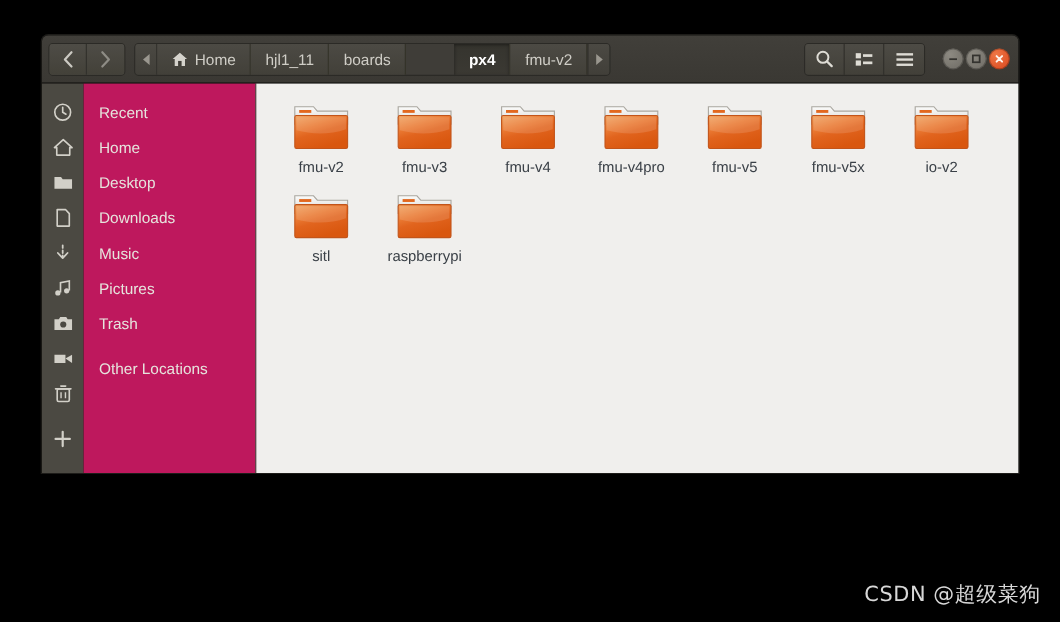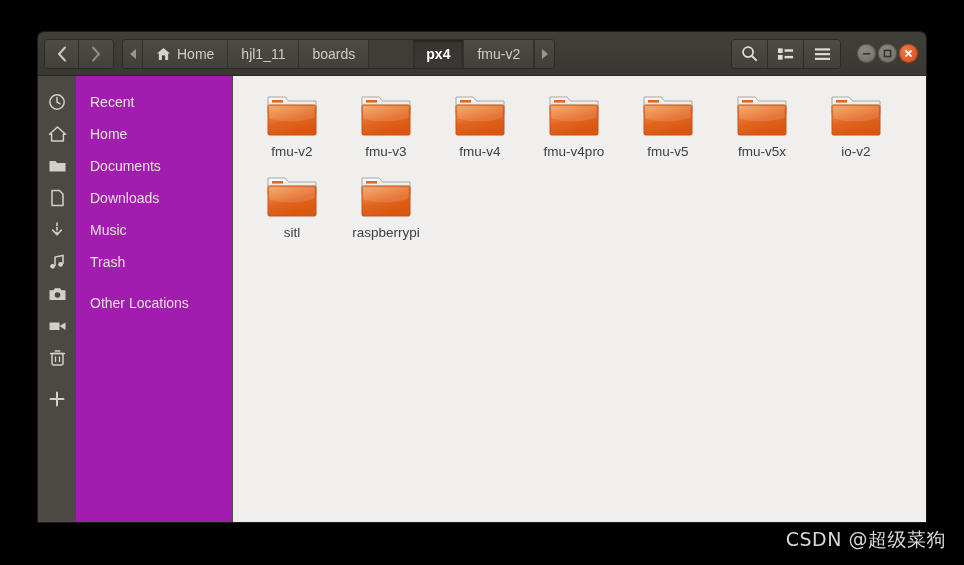--- a/index.html
+++ b/index.html
@@ -6,21 +6,21 @@
   html, body {
     width: 964px; height: 565px;
     background: #000;
     font-family: "Liberation Sans", sans-serif;
     overflow: hidden;
   }
 
   #window {
     position: absolute;
     left: 38px; top: 32px;
-    width: 888px; height: 490px;
+    width: 888px; height: 398px;
     border-radius: 6px 6px 0 0;
     overflow: hidden;
     display: flex;
     flex-direction: column;
     box-shadow: 0 0 0 1px #1d1c19;
   }
 
   
   #titlebar {
     height: 44px;
@@ -135,21 +135,21 @@
     height: 32px;
     display: flex; align-items: center; justify-content: center;
     color: #d2d0c8;
   }
   .rail-icon svg { display: block; }
   .rail-gap { height: 9px; }
 
   #sidebar {
     width: 157px;
     flex: 0 0 157px;
-    background: #a21caf;
+    background: #be185d;
     padding-top: 10px;
     border-right: 1px solid #4f4d45;
   }
   .side-item {
     height: 32px;
     display: flex; align-items: center;
     padding-left: 14px;
     font-size: 14px;
     color: #e6e4dd;
     white-space: nowrap;
@@ -352,27 +352,30 @@
     </div>
 
     <div id="sidebar">
       <div class="side-item">
         <span>Recent</span>
       </div>
       <div class="side-item">
         <span>Home</span>
       </div>
       <div class="side-item">
-        <span>Documents</span>
+        <span>Desktop</span>
       </div>
       <div class="side-item">
         <span>Downloads</span>
       </div>
       <div class="side-item">
         <span>Music</span>
+      </div>
+      <div class="side-item">
+        <span>Pictures</span>
       </div>
       <div class="side-item">
         <span>Trash</span>
       </div>
       <div class="rail-gap"></div>
       <div class="side-item">
         <span>Other Locations</span>
       </div>
     </div>
 

